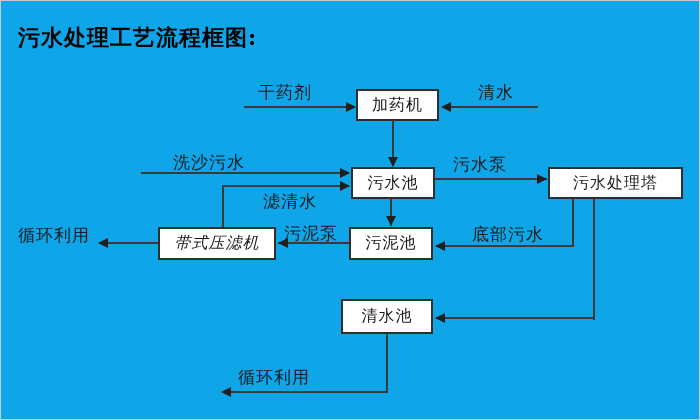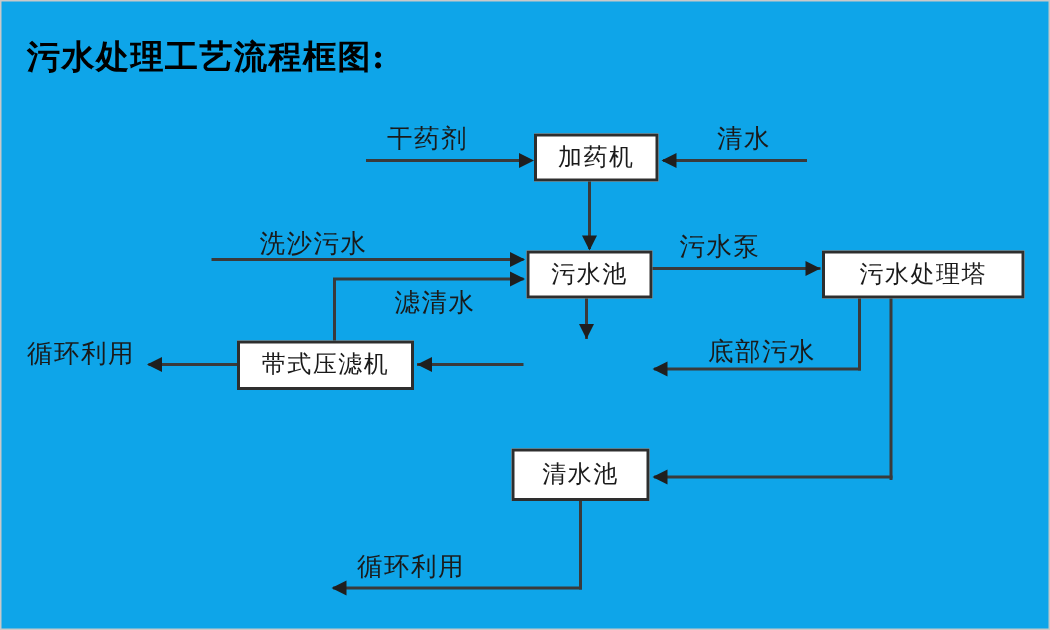--- a/index.html
+++ b/index.html
@@ -21,21 +21,21 @@
     position:absolute;
     border:2px solid #2e2e2e;
     background:#fff;
     display:flex;align-items:center;justify-content:center;
     font-size:16px;letter-spacing:1px;
     box-sizing:border-box;
   }
   .b-dosing{left:355px;top:88px;width:83px;height:32px;}
   .b-sewage{left:350px;top:166px;width:84px;height:32px;font-family:Liberation Serif, serif;}
   .b-tower{left:547px;top:166px;width:135px;height:32px;}
-  .b-press{left:157px;top:226px;width:118px;height:33px;}
+  .b-press{left:157px;top:226px;width:118px;height:33px;font-style:italic;}
   .b-sludge{left:348px;top:226px;width:84px;height:33px;}
   .b-clean{left:340px;top:298px;width:92px;height:35px;}
   .lbl{
     position:absolute;font-size:17px;letter-spacing:1px;white-space:nowrap;
   }
   .hl{position:absolute;height:2px;background:#3a3a3a;}
   .vl{position:absolute;width:2px;background:#3a3a3a;}
   .ah-r{position:absolute;width:0;height:0;
     border-top:5px solid transparent;border-bottom:5px solid transparent;
     border-left:10px solid #1f1f1f;}
@@ -50,28 +50,30 @@
 <body>
 
 <div id="canvas">
 
   <div class="title">污水处理工艺流程框图:</div>
 
   <div class="box b-dosing">加药机</div>
   <div class="box b-sewage">污水池</div>
   <div class="box b-tower">污水处理塔</div>
   <div class="box b-press">带式压滤机</div>
+  <div class="box b-sludge">污泥池</div>
   <div class="box b-clean">清水池</div>
 
   <div class="lbl" style="left:257px;top:80px;">干药剂</div>
   <div class="lbl" style="left:477px;top:80px;">清水</div>
   <div class="lbl" style="left:172px;top:150px;">洗沙污水</div>
   <div class="lbl" style="left:262px;top:189px;text-align:center;">滤清水</div>
   <div class="lbl" style="left:452px;top:152px;">污水泵</div>
   <div class="lbl" style="left:471px;top:222px;">底部污水</div>
+  <div class="lbl" style="left:283px;top:221px;">污泥泵</div>
   <div class="lbl" style="left:17px;top:223px;">循环利用</div>
   <div class="lbl" style="left:237px;top:365px;text-align:center;">循环利用</div>
 
   <div class="hl" style="left:243px;top:105px;width:110px;"></div>
   <div class="ah-r" style="left:345px;top:101px;"></div>
 
   <div class="hl" style="left:441px;top:105px;width:96px;"></div>
   <div class="ah-l" style="left:440px;top:101px;"></div>
 
   <div class="vl" style="left:391px;top:120px;height:45px;"></div>

